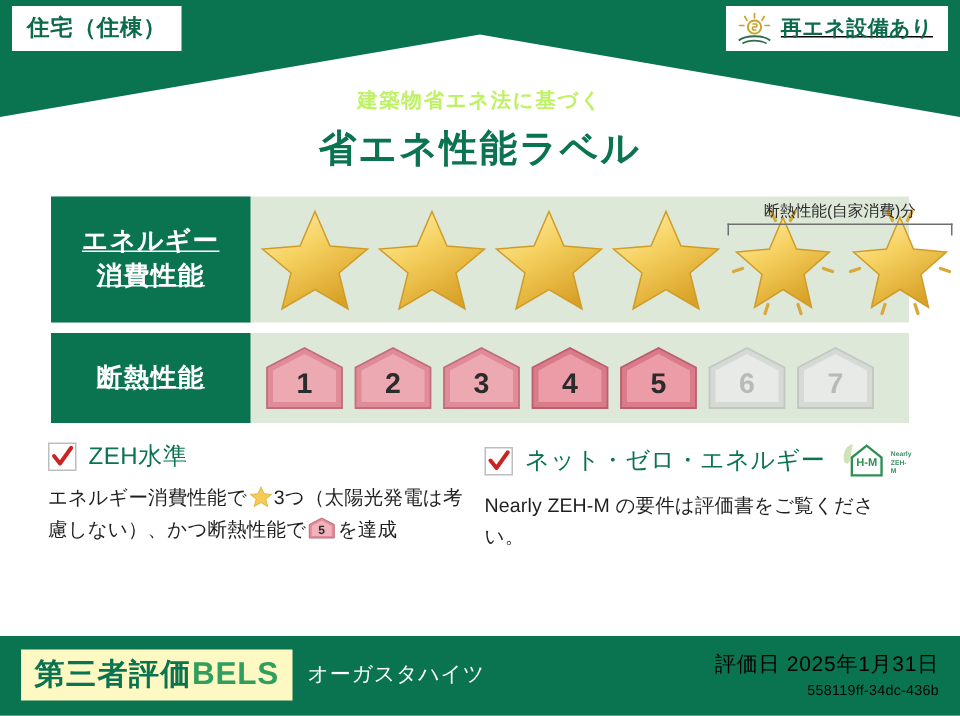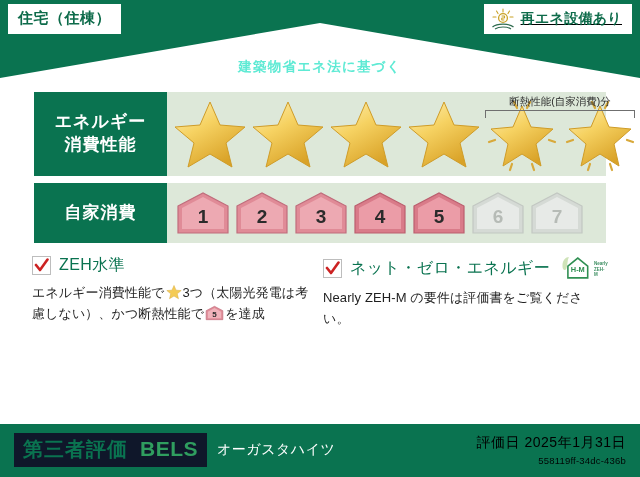--- a/index.html
+++ b/index.html
@@ -50,21 +50,21 @@
     left: 18px; top: 44px; right: 18px; bottom: 55px;
     z-index: 3;
   }
 
   #headings {
     text-align: center;
     padding-top: 14px;
   }
   #subtitle {
     font-size: 13.5px; font-weight: bold;
-    color: #5eead4; letter-spacing: 1.2px;
+    color: #bef264; letter-spacing: 1.2px;
   }
   #maintitle {
     font-size: 25px; font-weight: bold;
     color: #0a7350; letter-spacing: 1.5px;
     margin-top: 6px;
   }
 
   
   #rows { margin: 16px 16px 0 16px; }
 
@@ -73,21 +73,21 @@
     background: #dde8d9;
     margin-bottom: 7px;
   }
   .row-label {
     flex: 0 0 133px;
     background: #0a7350;
     color: #ffffff;
     display: flex; flex-direction: column;
     align-items: center; justify-content: center;
     font-size: 17px; font-weight: bold;
-    letter-spacing: 1px; line-height: 1.35;
+    letter-spacing: 1px; line-height: 1.35; text-decoration: underline;
   }
   .row-value { flex: 1 1 auto; position: relative; }
 
   
   #stars-wrap {
     display: flex; align-items: center; justify-content: flex-start;
     height: 84px; padding-left: 4px; position: relative;
   }
   .star-slot { width: 78px; height: 76px; position: relative; }
   .star-slot svg { display: block; }
@@ -144,23 +144,23 @@
     font-weight: bold; padding-bottom: 4px;
   }
 
   
   #footer {
     position: absolute; left: 0; right: 0; bottom: 0; height: 55px;
     z-index: 4;
     display: flex; align-items: center;
   }
   #bels-box {
-    background: #0f172a; margin-left: 14px;
+    background: #fef9c3; margin-left: 14px;
     padding: 3px 9px 4px 9px;
-    display: flex; align-items: baseline; gap: 12px;
+    display: flex; align-items: baseline; gap: 0;
   }
   #bels-box .b-jp {
     font-size: 20px; font-weight: bold; color: #0a7350; letter-spacing: 1px;
   }
   #bels-box .b-en {
     font-size: 21px; font-weight: bold; color: #2f9e5f; letter-spacing: .5px;
   }
   #building-name {
     color: #ffffff; font-size: 14px; margin-left: 10px; letter-spacing: .5px;
   }
@@ -196,20 +196,21 @@
       <path d="M2.5 19 C7 15.2, 19 15.2, 23.5 19" fill="none" stroke="#2f6b4f" stroke-width="1.3"></path>
       <path d="M5 21 C9 18.4, 17 18.4, 21 21" fill="none" stroke="#2f6b4f" stroke-width="1.1"></path>
     </svg>
     <span class="rb-label">再エネ設備あり</span>
   </div>
 
   <div id="panel">
 
     <div id="headings">
       <div id="subtitle">建築物省エネ法に基づく</div>
+      <div id="maintitle">省エネ性能ラベル</div>
     </div>
 
     <div id="rows">
 
       <div class="rating-row">
         <div class="row-label">
           <span>エネルギー</span>
           <span>消費性能</span>
         </div>
         <div class="row-value">
@@ -278,21 +279,21 @@
               <div class="sn-text">断熱性能(自家消費)分</div>
               <div id="solar-bracket"></div>
             </div>
 
           </div>
         </div>
       </div>
 
       <div class="rating-row">
         <div class="row-label">
-          <span>自家消費</span>
+          <span>断熱性能</span>
         </div>
         <div class="row-value">
           <div id="houses-wrap">
 
             <div class="house-slot">
               <svg width="56" height="48" viewBox="0 0 56 48">
                 <polygon points="3,17 28,4 53,17 53,44 3,44" fill="#e08b97" stroke="#c06d7c" stroke-width="1.2"></polygon>
                 <polygon points="7,19 28,8 49,19 49,40 7,40" fill="#eda9b2" stroke="none"></polygon>
                 <text x="28" y="34" text-anchor="middle" font-size="19" font-family="Liberation Sans, sans-serif" font-weight="bold" fill="#2b2b2b">1</text>
               </svg>

